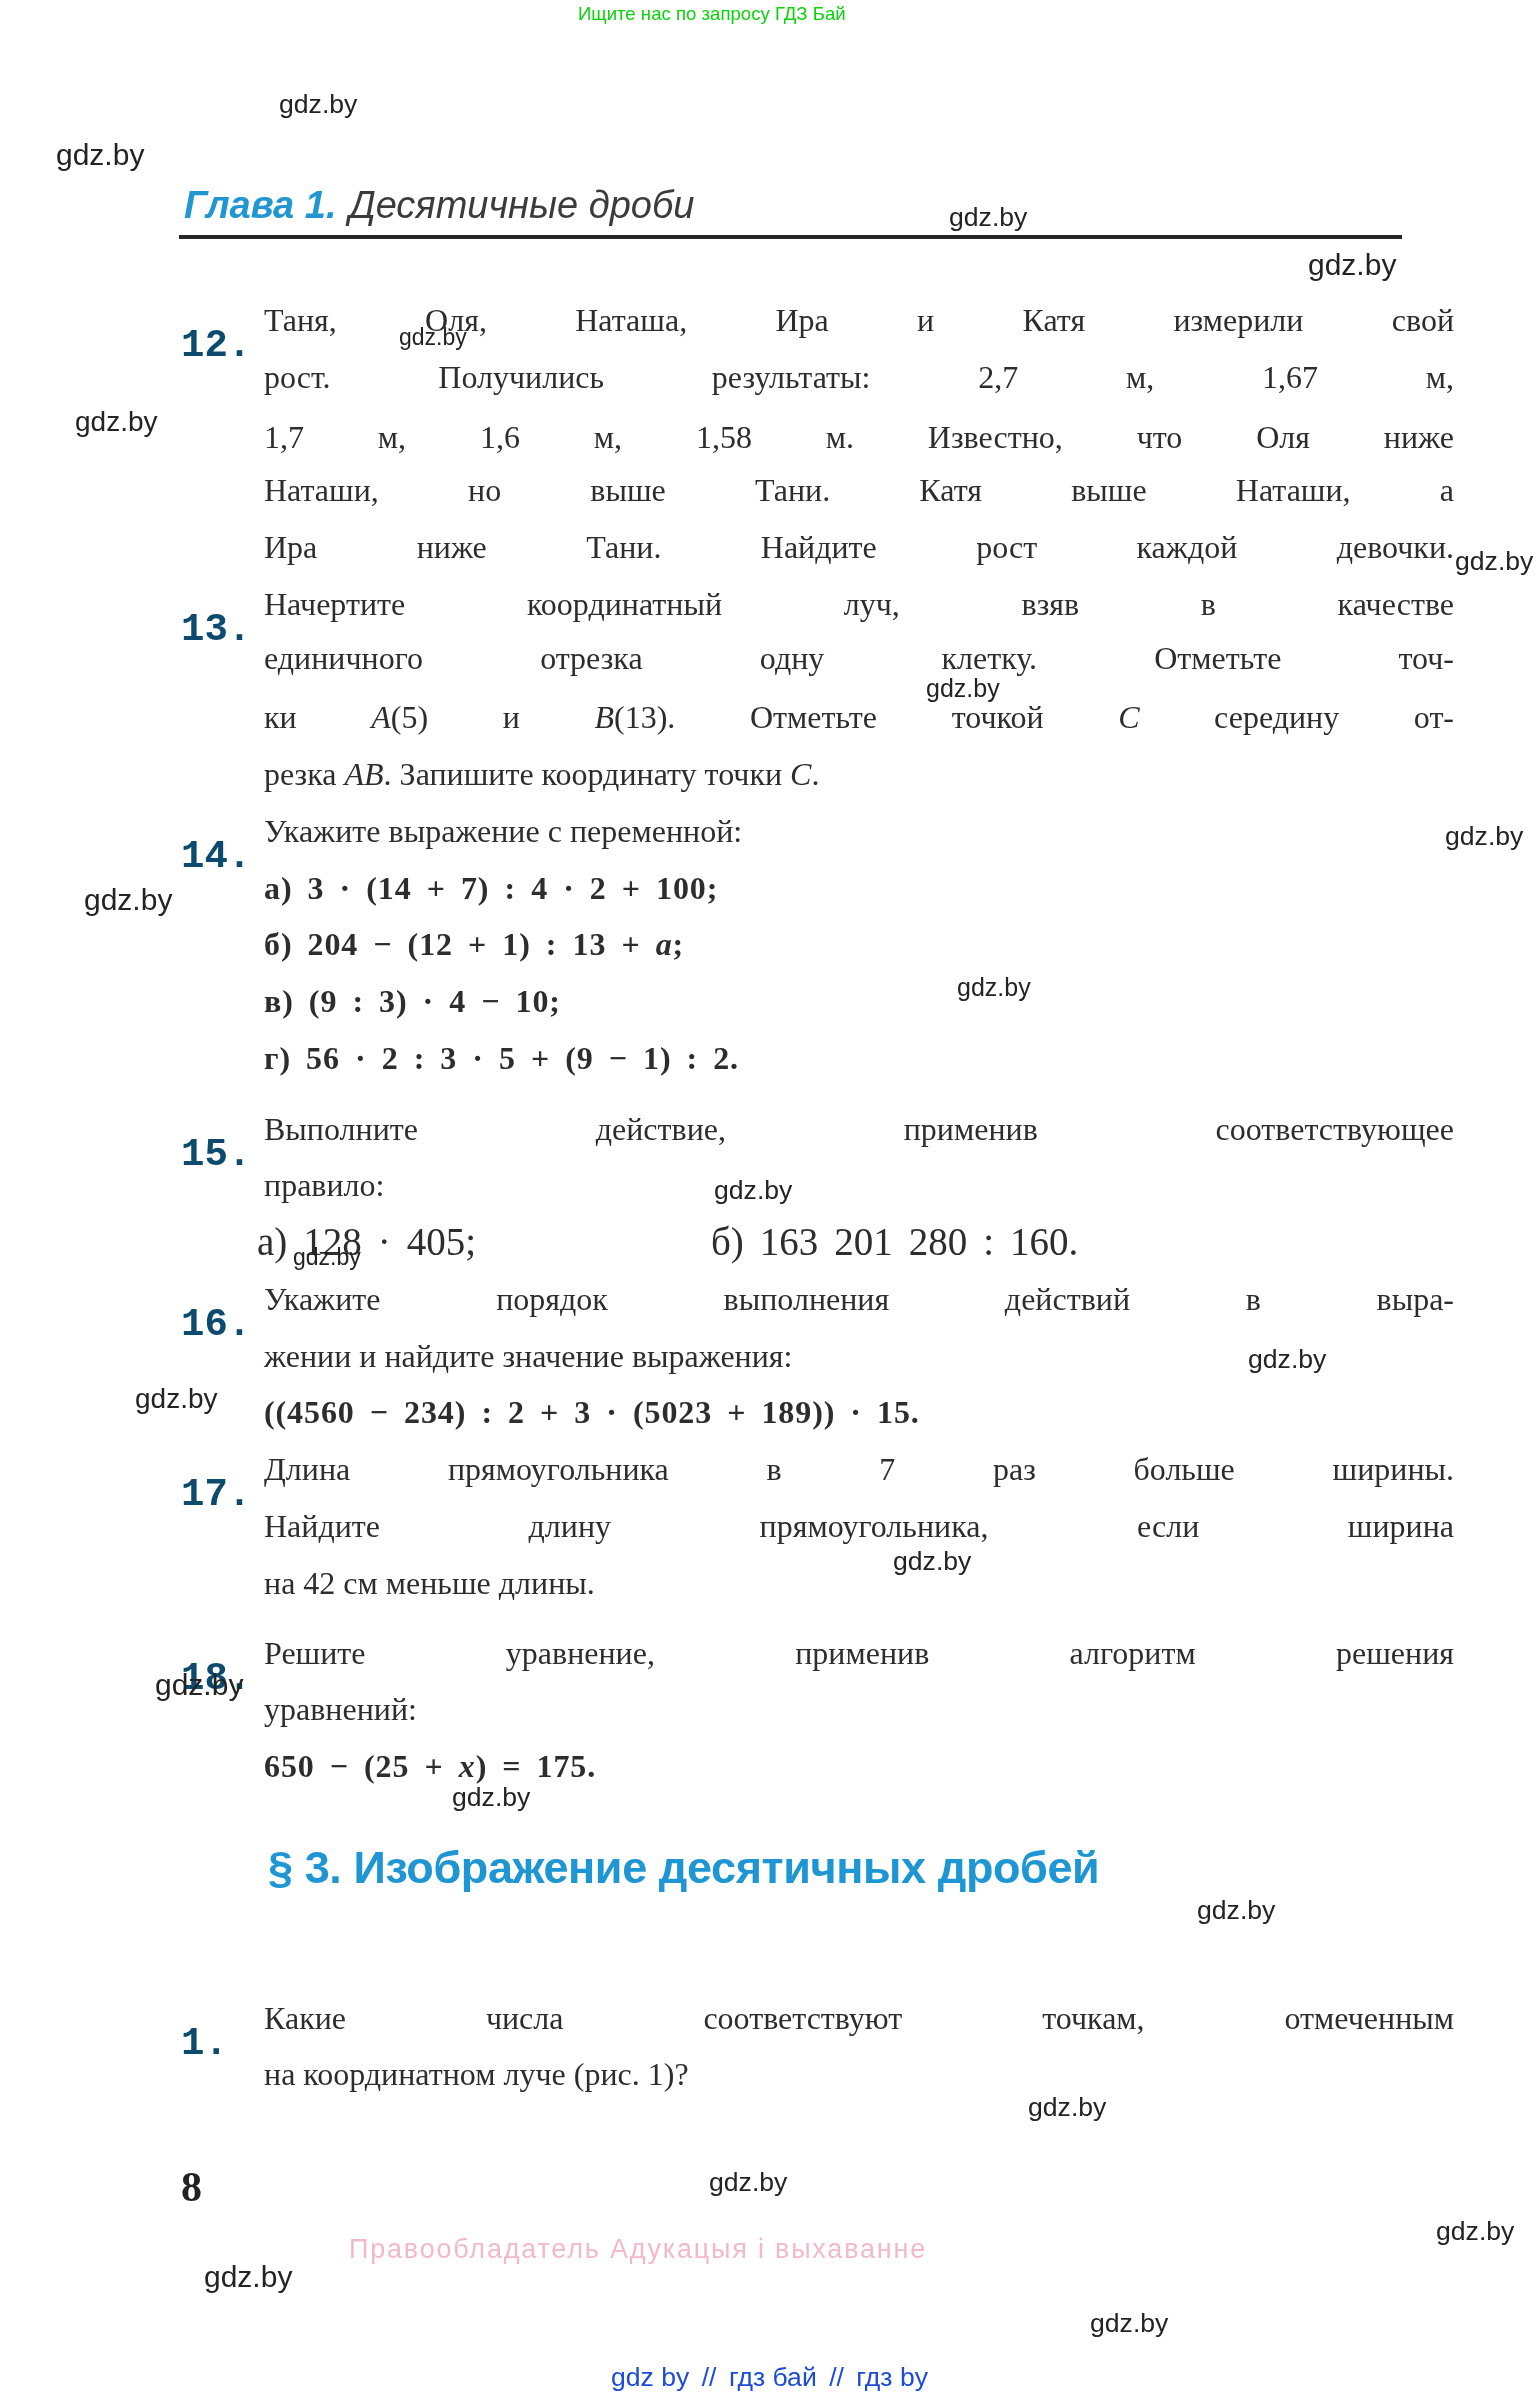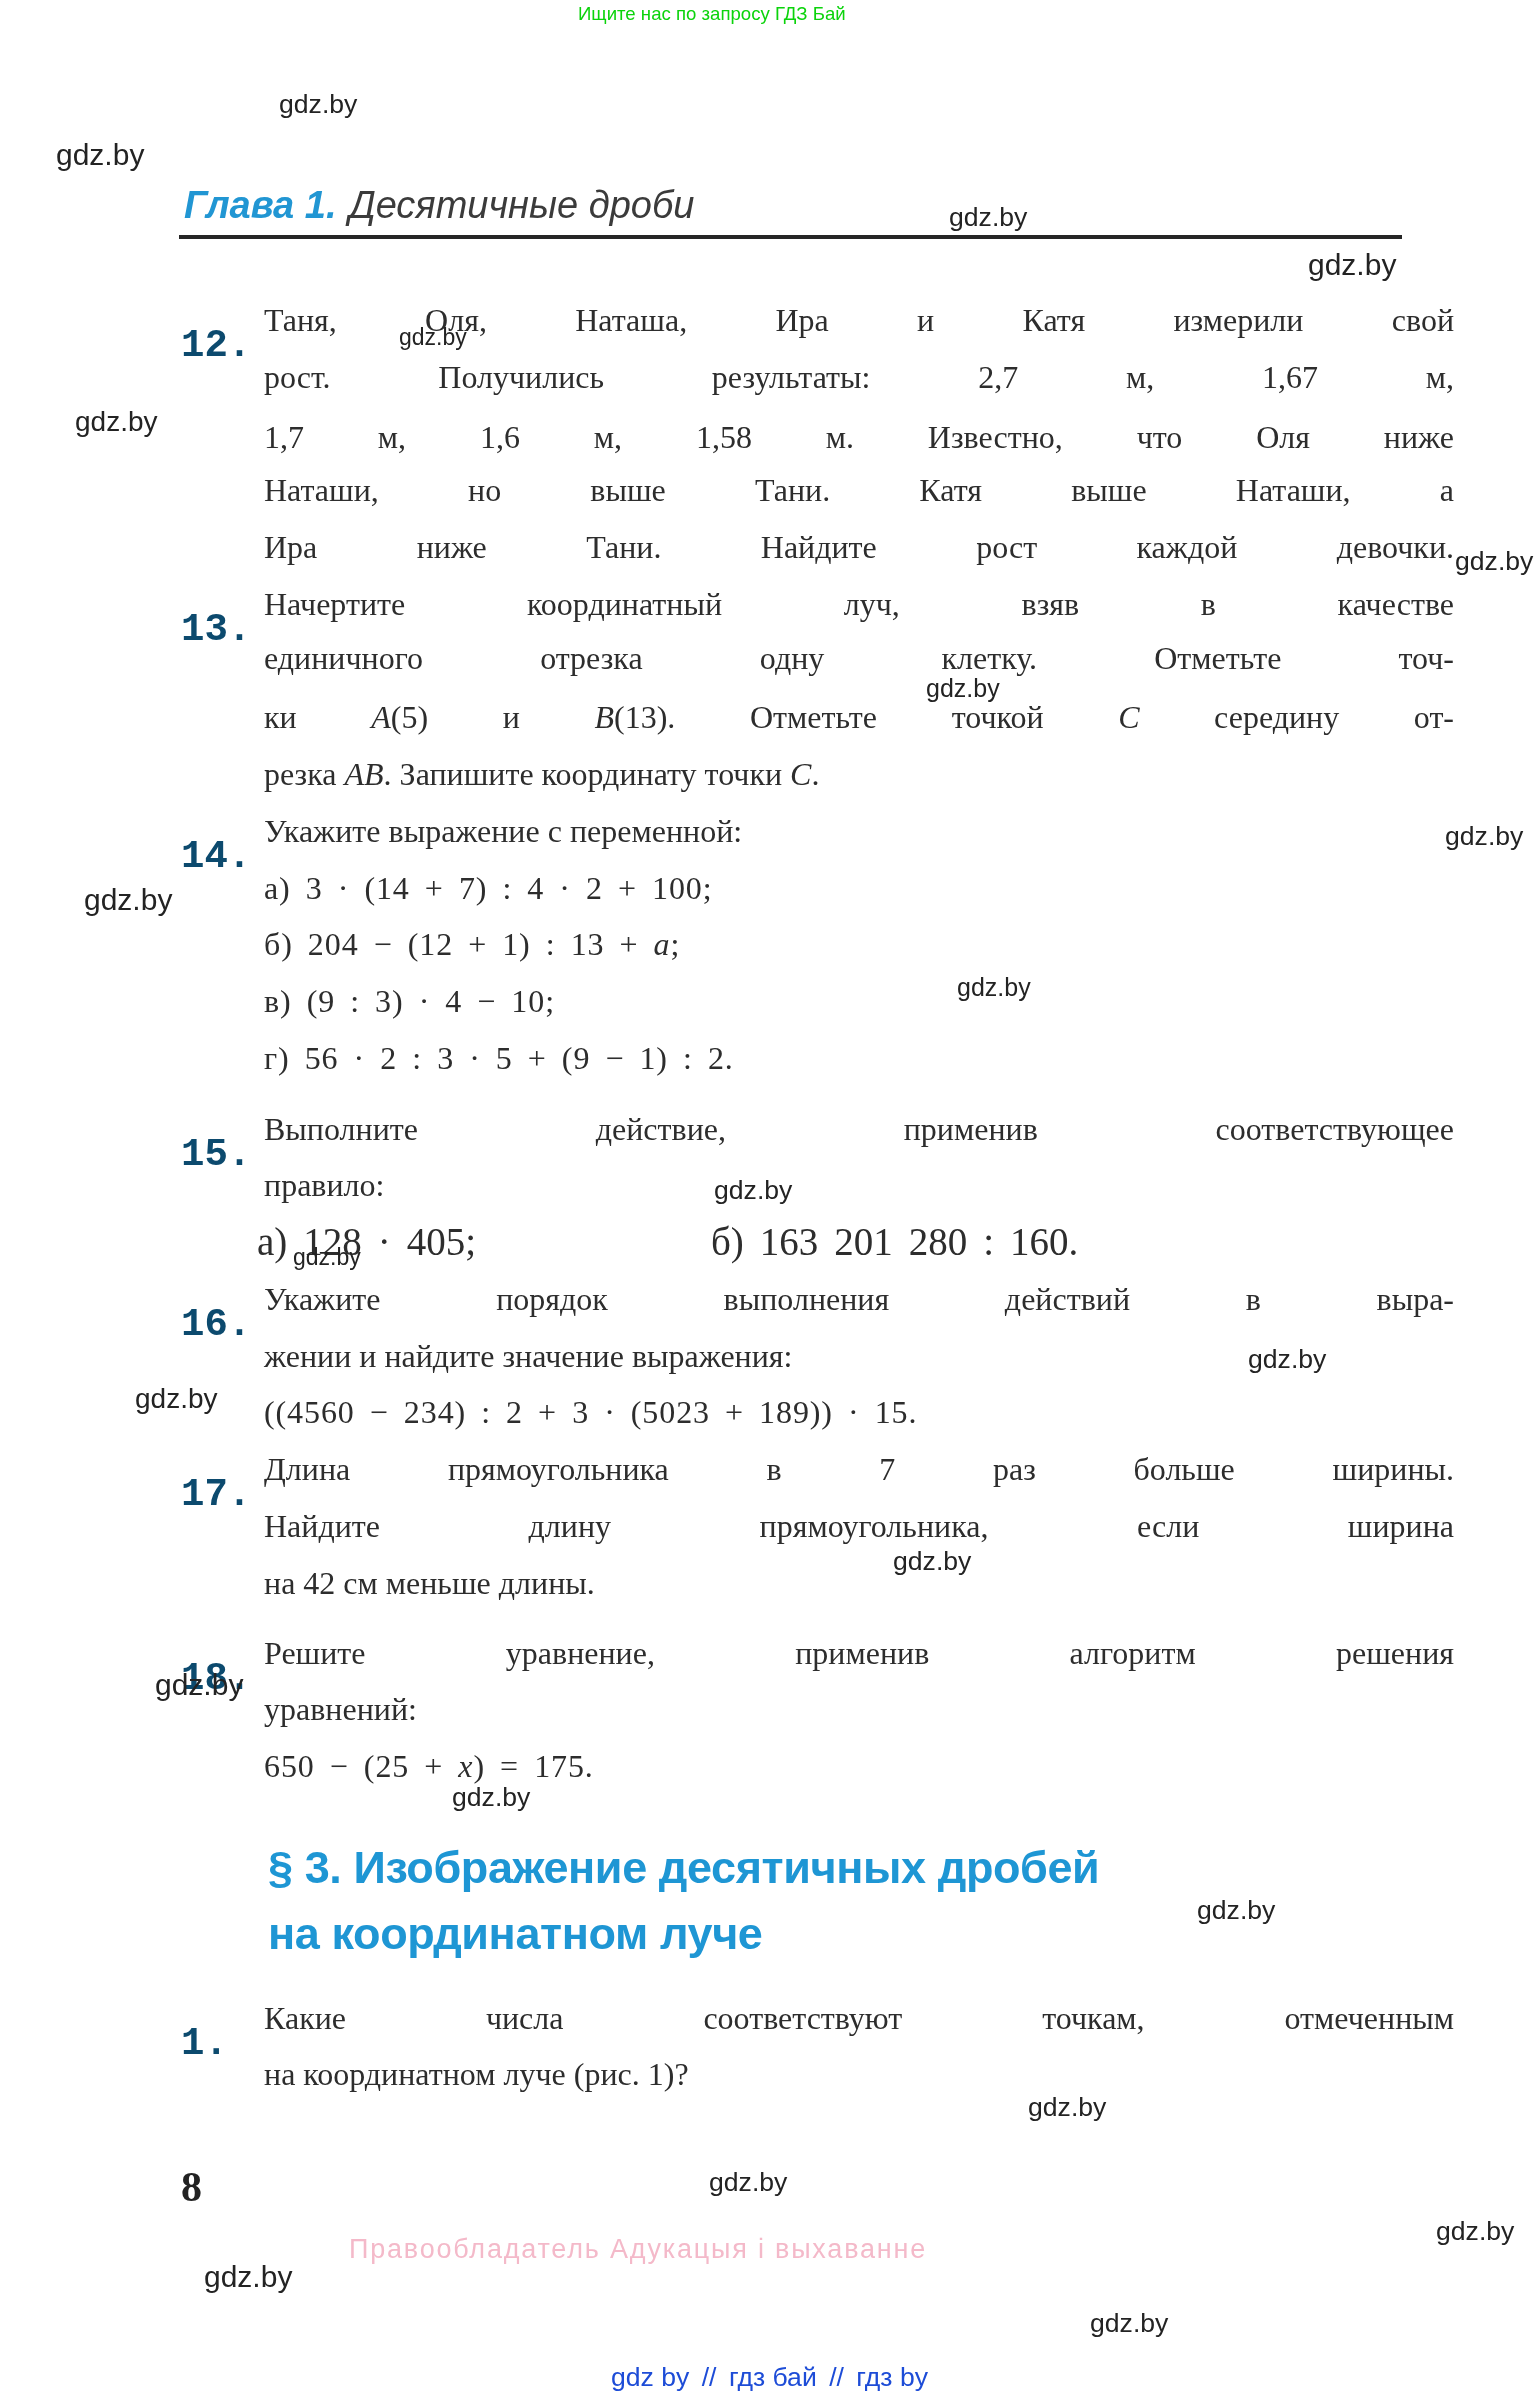--- a/index.html
+++ b/index.html
@@ -10,21 +10,21 @@
       font-size:18.6px;color:#0bd30b;white-space:nowrap;}
   .chapter{position:absolute;left:184px;top:184px;white-space:nowrap;
       font-family:"Liberation Sans",sans-serif;font-size:38px;font-style:italic;}
   .chapter-label{color:#2196d3;font-weight:bold;margin-right:12.4px;}
   .chapter-title{color:#3b3b3b;}
   .rule{position:absolute;left:179px;top:235px;width:1223px;height:4.4px;background:#262626;}
   .problem-number{position:absolute;left:181px;font-family:Liberation Mono, monospace;
       font-weight:bold;font-size:39px;color:#0c4a6e;line-height:50px;white-space:nowrap;margin-top:26px;}
   .pline{position:absolute;left:264px;font-size:32px;line-height:50px;white-space:nowrap;}
   .pline.j{width:1190px;text-align:justify;text-align-last:justify;white-space:normal;}
-  .pline.math{word-spacing:6.2px;letter-spacing:0.9px;}
+  .pline.math{word-spacing:6.2px;letter-spacing:0.9px;font-weight:bold;}
   .pline i, .chunk i{font-style:italic;}
   .chunk{position:absolute;font-size:39px;line-height:50px;white-space:nowrap;word-spacing:6.2px;}
   .sec-head{position:absolute;left:268px;top:1842px;font-family:"Liberation Sans",sans-serif;
       font-weight:bold;font-size:45px;color:#1e96d4;letter-spacing:-0.4px;white-space:nowrap;}
   .sec-line2{position:absolute;top:66px;left:0;}
   .pagenum{position:absolute;left:181px;top:2163px;font-size:42px;font-weight:bold;color:#222;}
   .pink{position:absolute;left:349px;top:2234px;font-family:"Liberation Sans",sans-serif;
       font-size:27px;color:#f4b9c9;letter-spacing:1.8px;white-space:nowrap;font-weight:normal;}
   .links{position:absolute;left:0;right:0;top:2362px;text-align:center;
       font-family:"Liberation Sans",sans-serif;font-size:26.6px;color:#1d4cd7;white-space:nowrap;}
@@ -77,21 +77,20 @@
     <div class="pline j" style="top: 1628px;">Решите уравнение, применив алгоритм решения</div>
     <div class="pline" style="top: 1684px;">уравнений:</div>
     <div class="pline math" style="top: 1741px;">650 − (25 + <i>x</i>) = 175.</div>
     <div class="problem-number" style="top: 1993px;">1.</div>
     <div class="pline j" style="top: 1993px;">Какие числа соответствуют точкам, отмеченным</div>
     <div class="pline" style="top: 2049px;">на координатном луче (рис. 1)?</div>
   </div>
 
 <div class="sec-head">
   <div>§ 3. Изображение десятичных дробей</div>
-  <div class="sec-line2">на координатном луче</div>
 </div>
 
 <div class="pagenum">8</div>
 
 <div class="pink">Правообладатель Адукацыя і выхаванне</div>
 
 <div class="links"><span>gdz by</span><span class="sep">//</span><span>гдз бай</span><span class="sep">//</span><span>гдз by</span></div>
 
 <div id="wms">
     <div class="wm" style="left: 279px; top: 89px; font-size: 26.6px;">gdz.by</div>

